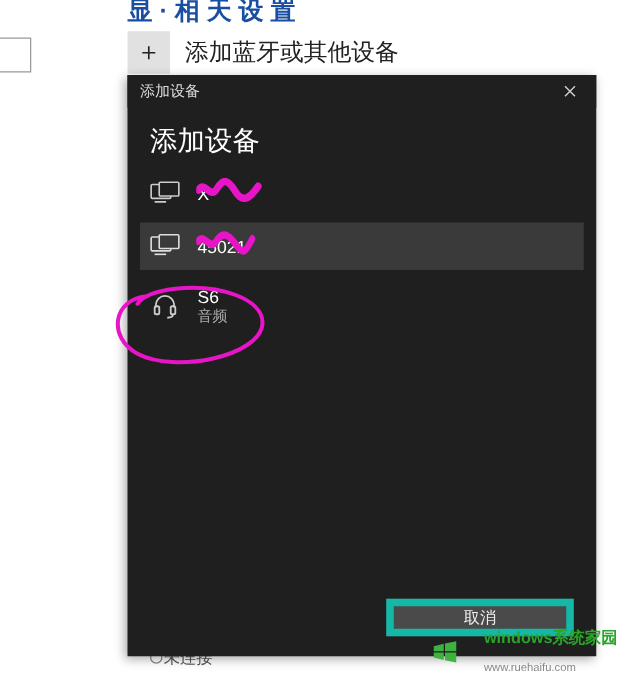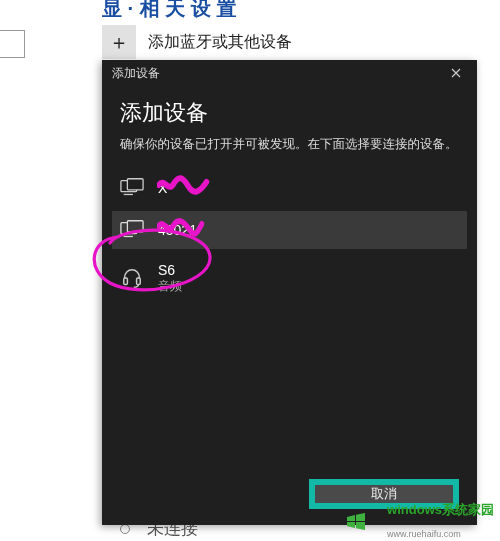--- a/index.html
+++ b/index.html
@@ -42,30 +42,30 @@
     width: 34px;
     height: 34px;
     background: #e1e1e1;
     display: flex;
     align-items: center;
     justify-content: center;
     font-size: 20px;
     color: #222;
     line-height: 1;
   }
-  .bg-add-text { color: #222; font-size: 16px; text-align: center; }
+  .bg-add-text { color: #222; font-size: 19px; text-align: center; }
   .footer-row {
     position: absolute;
     left: 120px;
     top: 517px;
     display: flex;
     align-items: center;
-    gap: 17px;
+    gap: 1px;
     color: #555;
-    font-size: 17px;
+    font-size: 13px;
   }
   .footer-dot {
     width: 10px; height: 10px; border-radius: 50%;
     border: 1.5px solid #888;
   }
 
   
   .wm {
     position: absolute;
     right: 0;
@@ -195,21 +195,20 @@
     <span>添加设备</span>
     <div class="dlg-close">
       <svg width="10" height="10" viewBox="0 0 10 10">
           <path d="M1 1 L9 9 M9 1 L1 9" stroke="#ccc" stroke-width="1.2"></path>
         </svg>
     </div>
   </div>
 
   <div class="dlg-body">
     <div class="dlg-h1">添加设备</div>
-    <div class="dlg-sub">确保你的设备已打开并可被发现。在下面选择要连接的设备。</div>
 
     <div class="device" style="position:relative">
       <svg class="dev-icon" viewBox="0 0 26 22">
         <rect x="1" y="3" width="17" height="12" rx="1" fill="none" stroke="#ccc" stroke-width="1.4"></rect>
         <rect x="8" y="1" width="17" height="12" rx="1" fill="#1f1f1f" stroke="#ccc" stroke-width="1.4"></rect>
         <line x1="4" y1="18" x2="14" y2="18" stroke="#ccc" stroke-width="1.4"></line>
       </svg>
       <div class="dev-stack">
         <span class="dev-name">X</span>
       </div>

